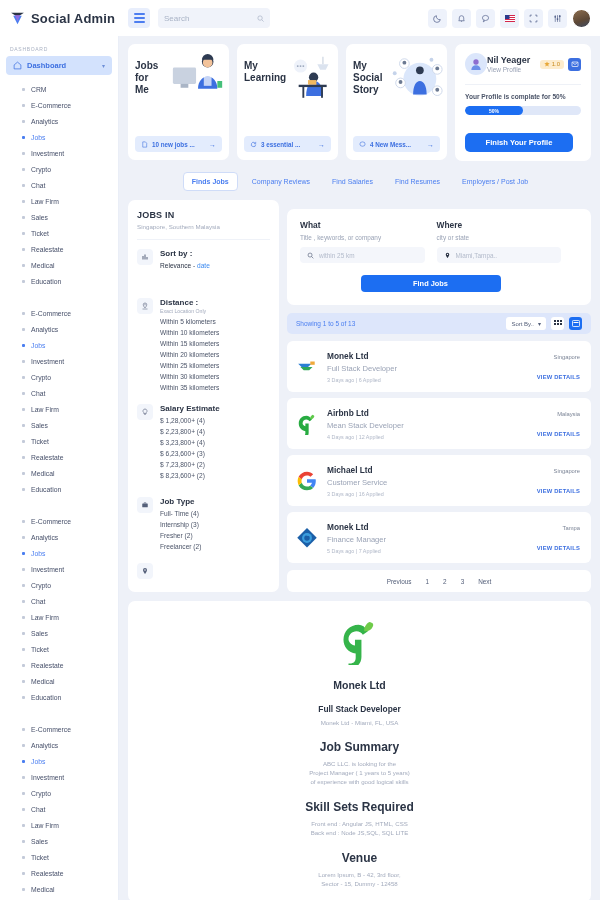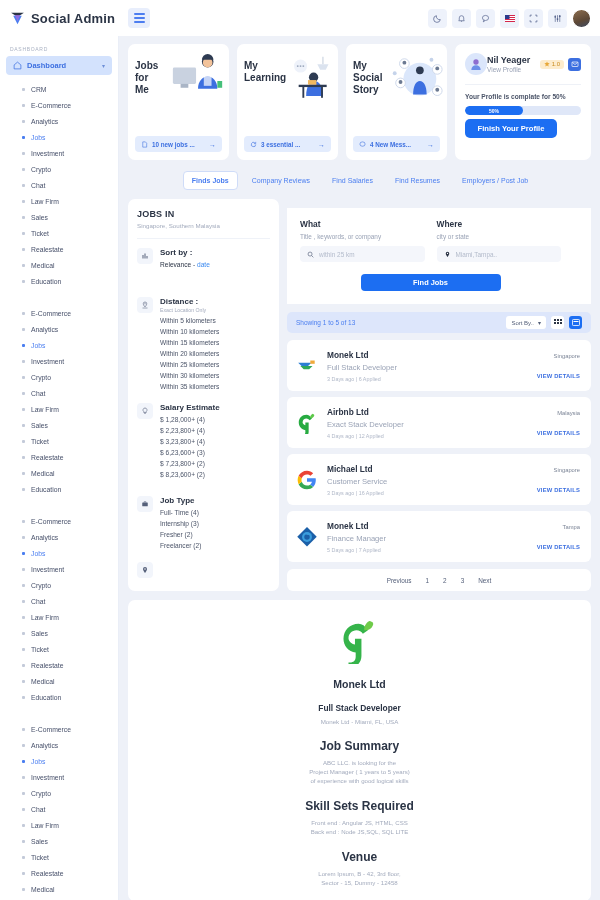--- a/index.html
+++ b/index.html
@@ -81,44 +81,44 @@
   .pc-sub { font-size: 6.5px; color: #98a1b5; margin-top: 1px; }
   .pc-badge { margin-left: auto; display: flex; align-items: center; gap: 4px; }
   .rating-pill { background: #fdeccd; border-radius: 3px; padding: 1.5px 4px; font-size: 6px; color: #c98b20; display:flex; align-items:center; gap:2px; }
   .mail-btn { width: 13px; height: 13px; background: #3c6fe0; border-radius: 3px; display:flex;align-items:center;justify-content:center; cursor: pointer; }
   .pc-line { border-top: 1px solid #eef1f7; margin: 9px 0 8px 0; }
   .pc-complete { font-size: 6.6px; color: #4b5468; font-weight: bold; }
   .progress-wrap { margin-top: 6px; height: 9px; background: #dfe7f8; border-radius: 5px; overflow: hidden; }
   .progress-bar { height: 100%; background: #1c6ef2; border-radius: 5px; display:flex; align-items:center; justify-content:center; }
   .progress-bar span { font-size: 5px; color: #fff; font-weight: bold; }
   .finish-btn {
-    margin-top: 4px; background: #1c6ef2; color: #fff; border-radius: 5px; height: 19px;
+    margin-top: 18px; background: #1c6ef2; color: #fff; border-radius: 5px; height: 19px;
     display: flex; align-items: center; justify-content: center; font-size: 7.6px; font-weight: bold;
-    width: 92px; cursor: pointer;
+    width: 108px; cursor: pointer;
   }
   
   .tabs { display: flex; align-items: center; justify-content: center; gap: 6px; margin: 11px 0 9px 0; }
   .tab { font-size: 7px; color: #4a7ef0; padding: 5px 8px; border-radius: 4px; cursor: pointer; }
   .tab.active { background: #fff; border: 1px solid #cfdcf8; font-weight: bold; }
   
   .split { display: flex; gap: 8px; align-items: flex-end; }
   .filters { width: 151px; background: #fff; border-radius: 7px; padding: 10px 9px 13px 9px; }
   .filters h3 { font-size: 9px; font-weight: bold; color: #2b3445; letter-spacing: .2px; }
   .filters .loc { font-size: 6.2px; color: #a3abbd; margin-top: 3px; }
   .fdiv { border-top: 1px solid #eff2f8; margin: 9px 0; }
   .fsec { display: flex; gap: 7px; margin-top: 4px; }
   .ficon { width: 16px; height: 16px; border-radius: 4px; background: #f2f5fb; display:flex;align-items:center;justify-content:center; flex: none; }
   .ftitle { font-size: 8px; font-weight: bold; color: #2b3445; }
   .fsubtitle { font-size: 5.2px; color: #a3abbd; margin-top: 1px; }
   .fopt { font-size: 6.6px; color: #4b5468; margin-top: 4px; cursor: pointer; }
   .fopt.link { color: #2b3445; }
   .fopt.link b { color: #3c8af0; font-weight: normal; }
   .fbody { flex: 1; }
   .right { flex: 1; }
-  .searchcard { background: #fff; border-radius: 0; padding: 11px 30px 13px 13px; }
+  .searchcard { background: #fff; border-radius: 7px; padding: 11px 30px 13px 13px; }
   .sc-row { display: flex; gap: 12px; }
   .sc-col { flex: 1; }
   .sc-h { font-size: 8.4px; font-weight: bold; color: #2b3445; }
   .sc-s { font-size: 6.4px; color: #9aa3b6; margin-top: 4px; }
   .sc-input {
     margin-top: 6px; height: 16px; background: #f4f6fb; border-radius: 4px;
     display: flex; align-items: center; gap: 5px; padding: 0 7px; cursor: text;
   }
   .sc-input span { font-size: 6.4px; color: #b3bbcb; }
   .findjobs {
@@ -176,20 +176,27 @@
       <path d="M6 8h12l-6 12z" fill="#4a7ef0"></path>
       <path d="M8 7h8l-4 9z" fill="#9b6ce0" opacity=".85"></path>
     </svg>
     <div class="brand-name">Social Admin</div>
   </div>
   <div class="hamburger">
       <i></i>
       <i></i>
       <i></i>
     </div>
+  <div class="searchbox">
+    <span class="ph">Search</span>
+    <svg width="7" height="7" viewBox="0 0 16 16">
+      <circle cx="7" cy="7" r="5" fill="none" stroke="#a9b3c6" stroke-width="1.6"></circle>
+      <line x1="11" y1="11" x2="15" y2="15" stroke="#a9b3c6" stroke-width="1.6"></line>
+    </svg>
+  </div>
   <div class="topicons">
     <div class="ticon">
       <svg width="9" height="9" viewBox="0 0 16 16">
           <path d="M13 10A6 6 0 0 1 6 3a6 6 0 1 0 7 7z" fill="none" stroke="#52608a" stroke-width="1.3"></path>
         </svg>
     </div>
     <div class="ticon">
       <svg width="9" height="9" viewBox="0 0 16 16">
           <path d="M4 11V7a4 4 0 0 1 8 0v4l1 1H3z" fill="none" stroke="#52608a" stroke-width="1.2"></path>
           <path d="M7 13h2" stroke="#52608a" stroke-width="1.2"></path>
@@ -725,21 +732,21 @@
                 <div class="jview">VIEW DETAILS</div>
               </div>
             </div>
             <div class="jobrow">
               <span class="jlogo"><svg width="22" height="22" viewBox="0 0 40 40">
                   <path d="M19 5C11 5 5 11 5 19c0 7 5 13 12 14v4c0 3-2 5-5 5h-1v4h2c6 0 10-4 10-10V19h-6v5c-3-1-5-3-5-5 0-4 3-7 7-7 2 0 4 1 6 3l4-3c-3-4-6-7-10-7z" fill="#27ab41"></path>
                   <path d="M30 3c-3 2-5 5-4 8 3 1 6-1 7-4 1-2 0-3-3-4z" fill="#5ec94a"></path>
                 </svg></span>
               <div class="jmid">
                 <div class="jcomp">Airbnb Ltd</div>
-                <div class="jtitle">Exact Stack Developer</div>
+                <div class="jtitle">Mean Stack Developer</div>
                 <div class="jmeta">4 Days ago   |   12 Applied</div>
               </div>
               <div class="jright">
                 <div class="jloc">Malaysia</div>
                 <div class="jview">VIEW DETAILS</div>
               </div>
             </div>
             <div class="jobrow">
               <span class="jlogo"><svg width="22" height="22" viewBox="0 0 40 40">
                   <path d="M36 20c0-1-.1-2-.3-3H20v6h9c-.4 2-1.6 4-3.4 5.2l5.5 4.3C34.3 29.5 36 25.2 36 20z" fill="#4285f4"></path>

